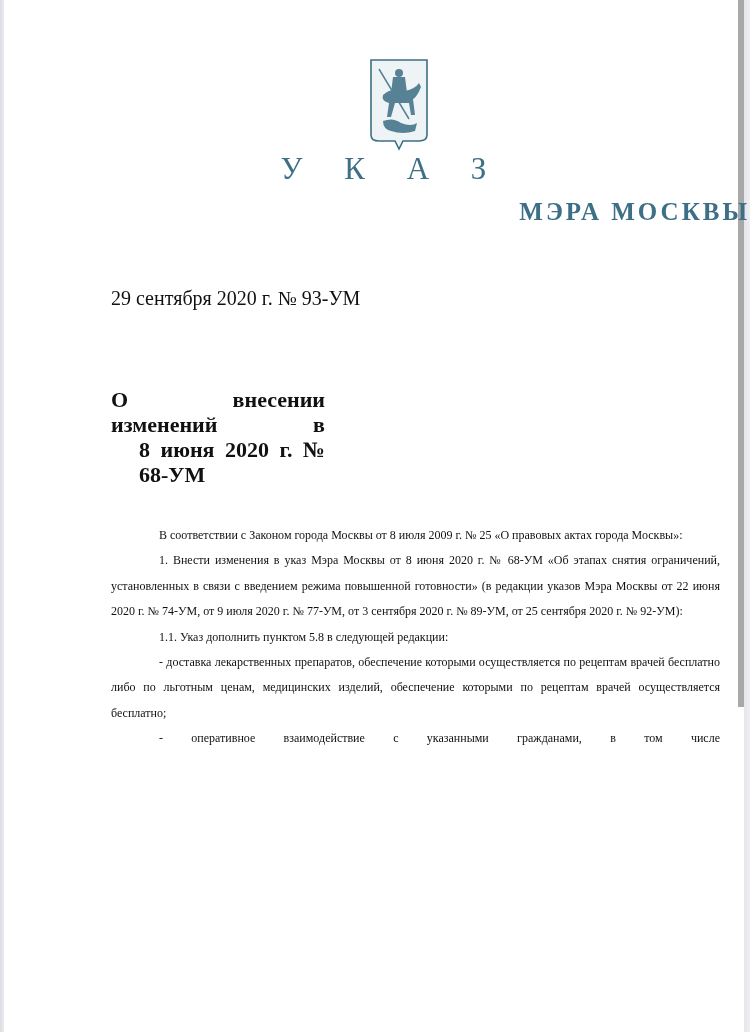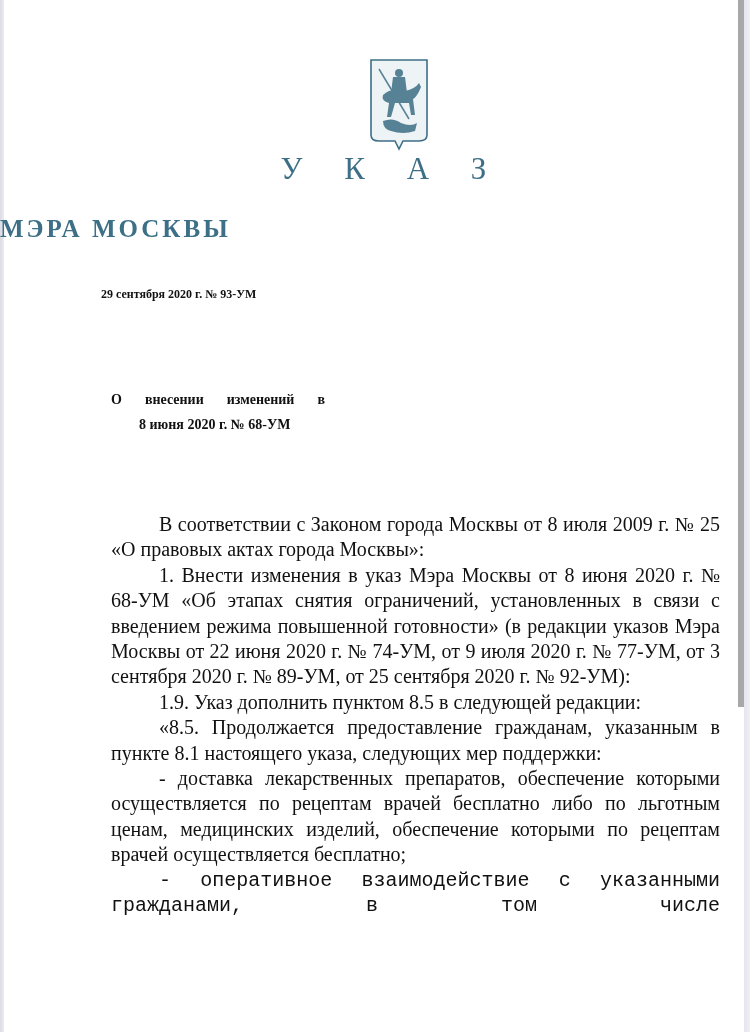--- a/index.html
+++ b/index.html
@@ -23,37 +23,37 @@
   }
   .emblem {
     position: absolute; left: 369px; top: 57px; width: 60px; height: 94px;
   }
   .ukaz {
     position: absolute; left: 0; width: 750px; top: 151px; text-align: center;
     font-size: 31px; letter-spacing: 17px; color: #3d6f86;
     font-family: "Liberation Serif", serif; padding-left: 17px;
   }
   .mayor {
-    position: absolute; left: 0; width: 750px; top: 215px; text-align: left;
+    position: absolute; left: 0; width: 750px; top: 198px; text-align: right;
     font-size: 25px; font-weight: bold; letter-spacing: 3px; color: #3d6f86;
     font-family: "Liberation Serif", serif;
   }
   .date {
-    position: absolute; left: 101px; top: 287px;
-    font-size: 12px; font-weight: bold;
+    position: absolute; left: 111px; top: 287px;
+    font-size: 20px; font-weight: normal;
   }
   .subject {
     position: absolute; left: 111px; top: 387px; width: 214px;
-    font-size: 14px; font-weight: bold; line-height: 25px;
+    font-size: 22px; font-weight: bold; line-height: 25px;
     text-align: justify; text-align-last: justify;
   }
   .subject .last { text-align-last: left; display: block; margin-left: 28px; }
   .body-text {
-    position: absolute; left: 111px; top: 512px; width: 609px;
-    font-size: 20px; line-height: 25.4px;
+    position: absolute; left: 111px; top: 523px; width: 609px;
+    font-size: 12px; line-height: 25.4px;
   }
   .body-text p { margin: 0; text-align: justify; }
   .indent { text-indent: 48px; }
 </style>
 </head>
 <body>
 
 <div class="edge-left"></div>
 <div class="edge-right"></div>
 <div class="scroll-bar"></div>
@@ -77,17 +77,16 @@
 <div class="date">29 сентября 2020 г. № 93-УМ</div>
 
 <div class="subject">
   <span style="display:block">О внесении изменений в</span>
   <span class="last">8 июня 2020 г. № 68-УМ</span>
 </div>
 
 <div class="body-text">
   <p class="indent">В соответствии с Законом города Москвы от 8 июля 2009 г. № 25 «О правовых актах города Москвы»:</p>
   <p class="indent">1. Внести изменения в указ Мэра Москвы от 8 июня 2020 г. № 68-УМ «Об этапах снятия ограничений, установленных в связи с введением режима повышенной готовности» (в редакции указов Мэра Москвы от 22 июня 2020 г. № 74-УМ, от 9 июля 2020 г. № 77-УМ, от 3 сентября 2020 г. № 89-УМ, от 25 сентября 2020 г. № 92-УМ):</p>
-  <p class="indent">1.9.  Указ дополнить пунктом 8.5 в следующей редакции:</p>
-  <p class="indent">«8.5. Продолжается предоставление гражданам, указанным в пункте 8.1 настоящего указа, следующих мер поддержки:</p>
+  <p class="indent">1.1.  Указ дополнить пунктом 5.8 в следующей редакции:</p>
   <p class="indent">- доставка лекарственных препаратов, обеспечение которыми осуществляется по рецептам врачей бесплатно либо по льготным ценам, медицинских изделий, обеспечение которыми по рецептам врачей осуществляется бесплатно;</p>
-  <p class="indent" style="text-align-last: justify; font-family: Liberation Mono, monospace;">- оперативное взаимодействие с указанными гражданами, в том числе</p>
+  <p class="indent" style="text-align-last: justify;">- оперативное взаимодействие с указанными гражданами, в том числе</p>
 </div>
 
 </body></html>

